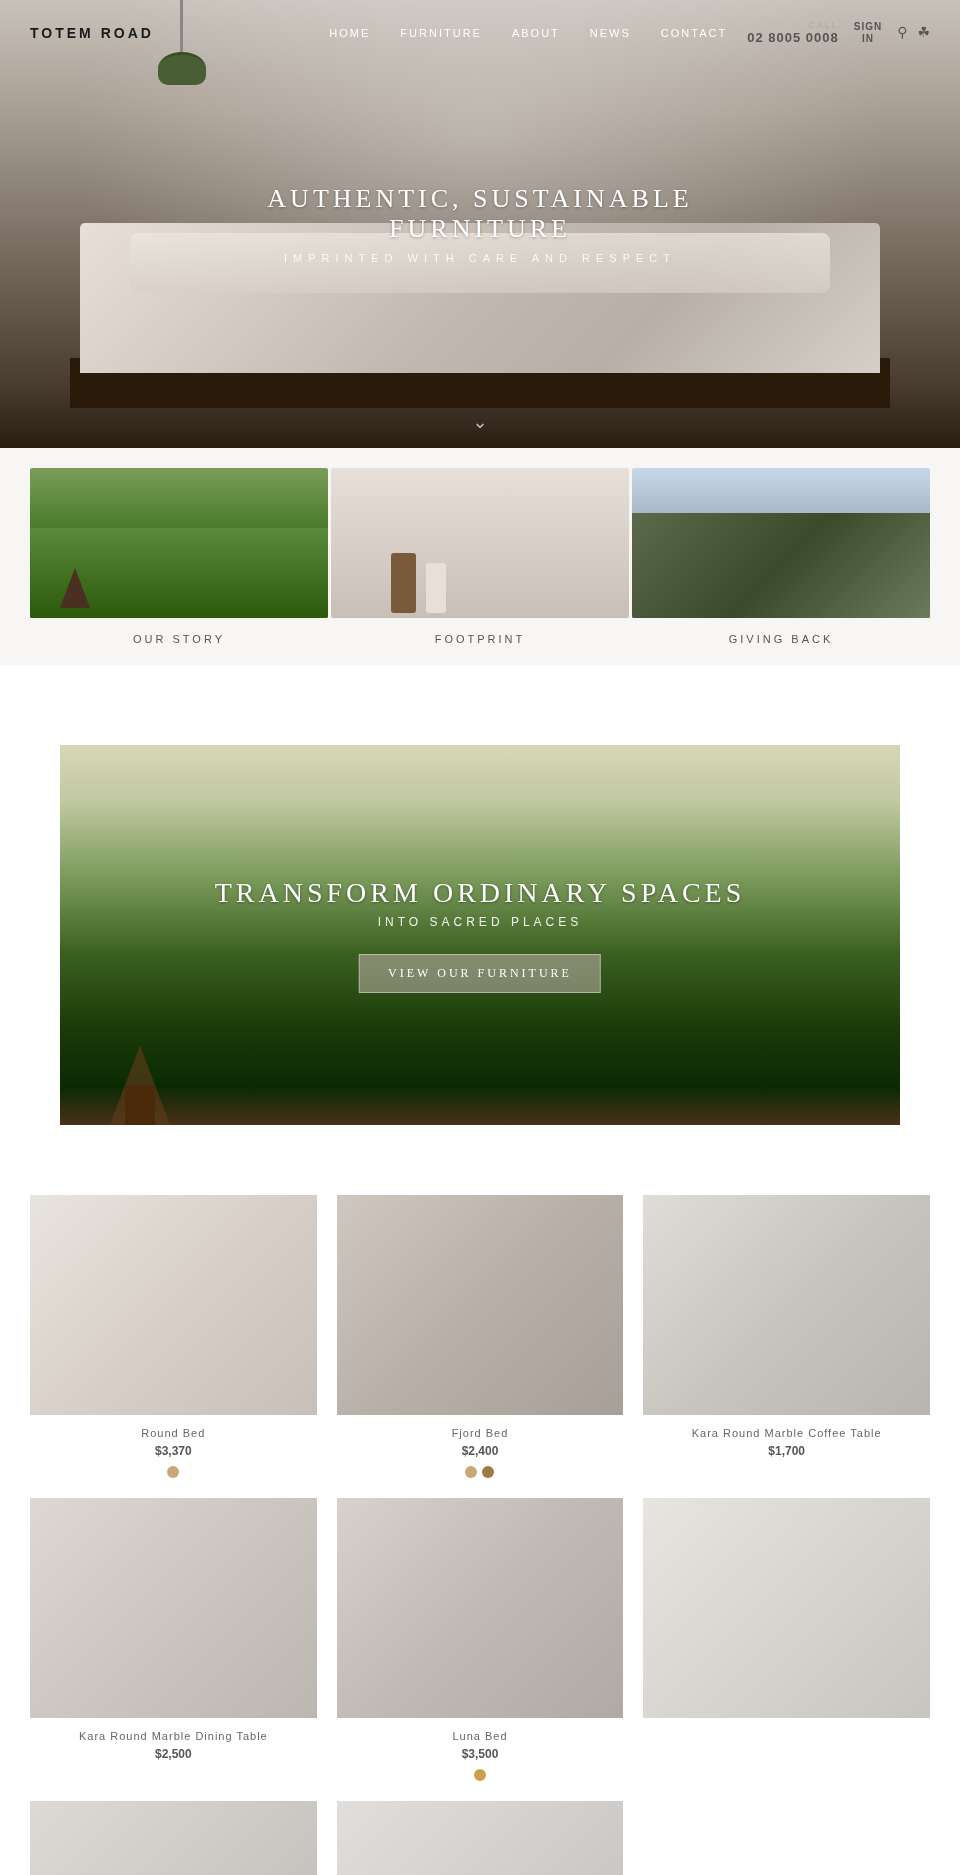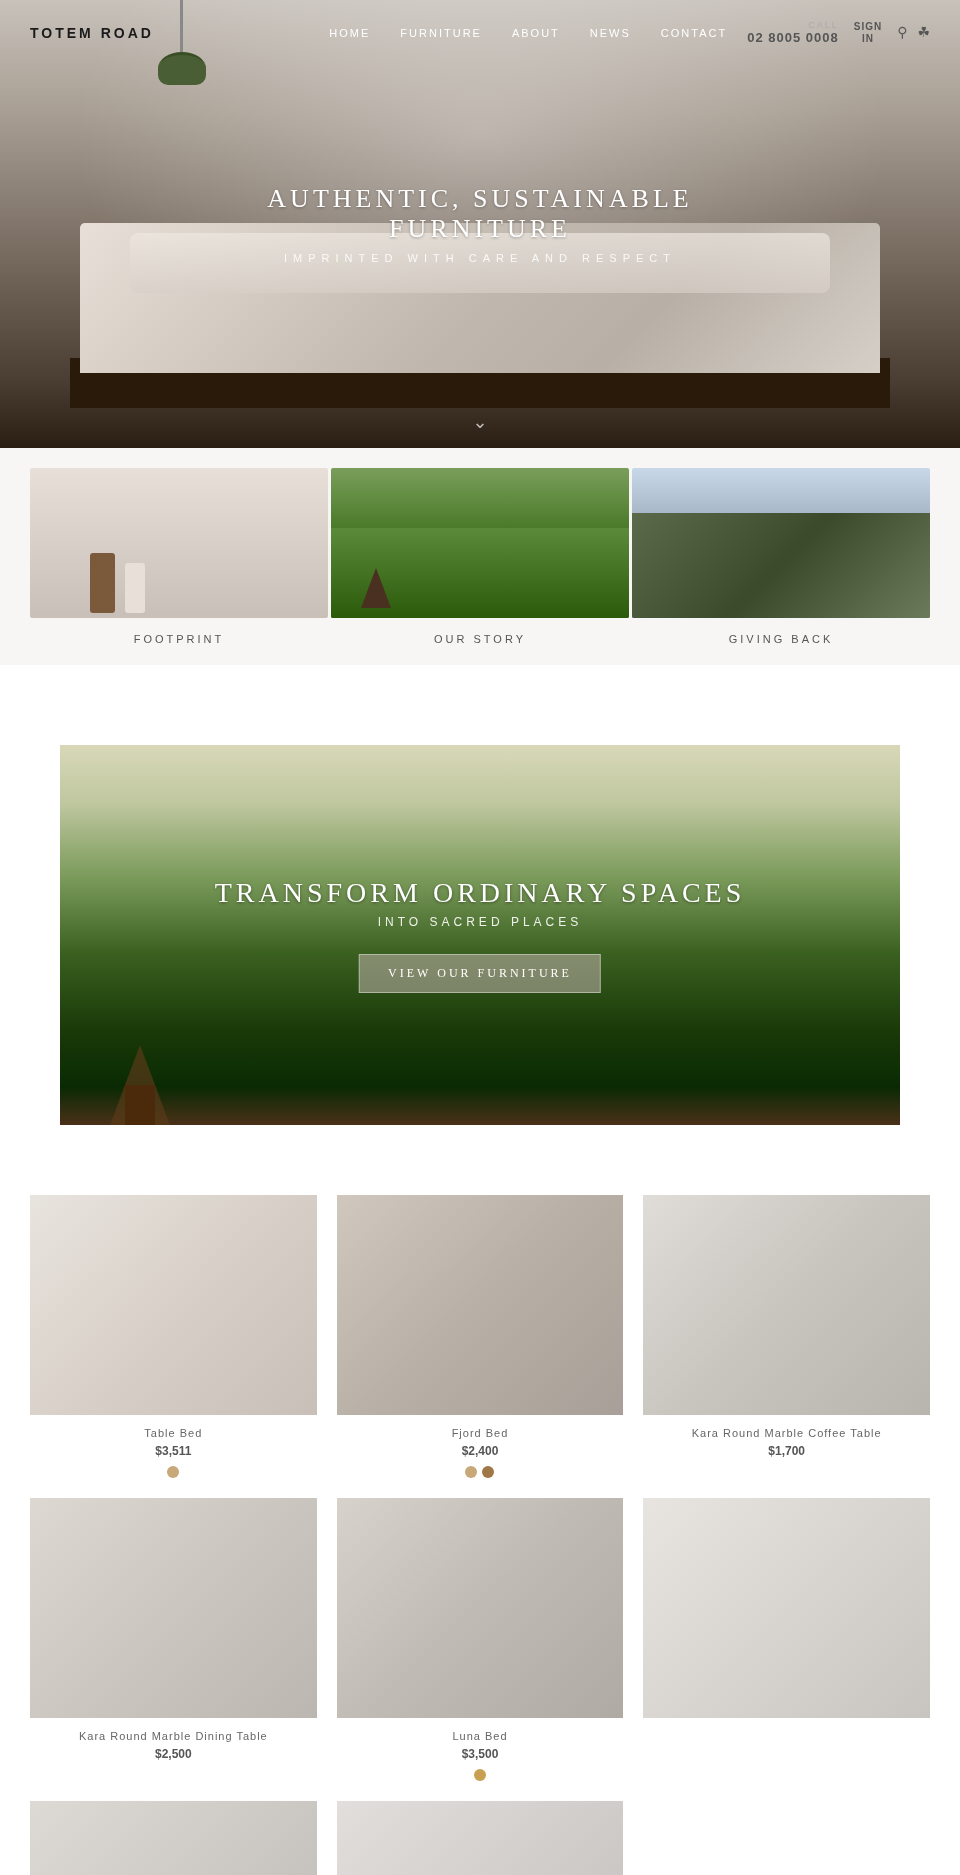--- a/index.html
+++ b/index.html
@@ -459,26 +459,26 @@
     </div>
     <div class="hero-text">
       <h1 class="hero-title">AUTHENTIC, SUSTAINABLE FURNITURE</h1>
       <p class="hero-subtitle">IMPRINTED WITH CARE AND RESPECT</p>
     </div>
     <div class="hero-scroll">⌄</div>
   </section>
 
   <section class="panels-section">
     <div class="panel">
+      <div class="panel-img panel-img-forest"></div>
+      <span class="panel-label">OUR STORY</span>
+    </div>
+    <div class="panel">
       <div class="panel-img panel-img-candles"></div>
       <span class="panel-label">FOOTPRINT</span>
-    </div>
-    <div class="panel">
-      <div class="panel-img panel-img-forest"></div>
-      <span class="panel-label">OUR STORY</span>
     </div>
     <div class="panel">
       <div class="panel-img panel-img-mountains"></div>
       <span class="panel-label">GIVING BACK</span>
     </div>
   </section>
 
   <div class="spacer"></div>
 
   <div style="padding: 0 30px; background:#fff;">
@@ -495,22 +495,22 @@
     </section>
   </div>
 
   <div class="spacer-sm"></div>
 
   <section class="products-section">
     <div class="products-grid">
 
       <div class="product-card prod-aria-bed">
         <div class="product-img"></div>
-        <span class="product-name">Table Bed</span>
-        <span class="product-price">$3,511</span>
+        <span class="product-name">Round Bed</span>
+        <span class="product-price">$3,370</span>
         <div class="product-swatches">
           <div class="swatch swatch-tan"></div>
         </div>
       </div>
 
       <div class="product-card prod-fjord-bed">
         <div class="product-img"></div>
         <span class="product-name">Fjord Bed</span>
         <span class="product-price">$2,400</span>
         <div class="product-swatches">

